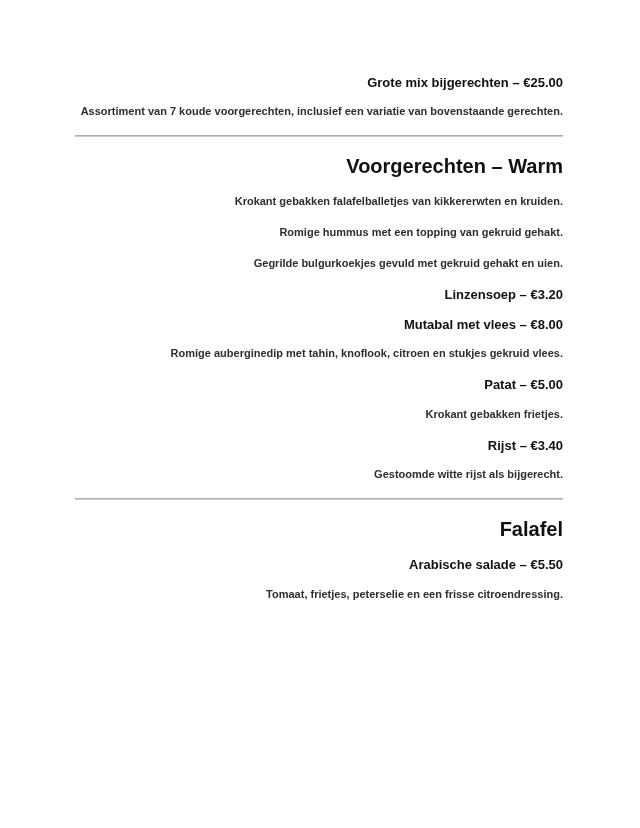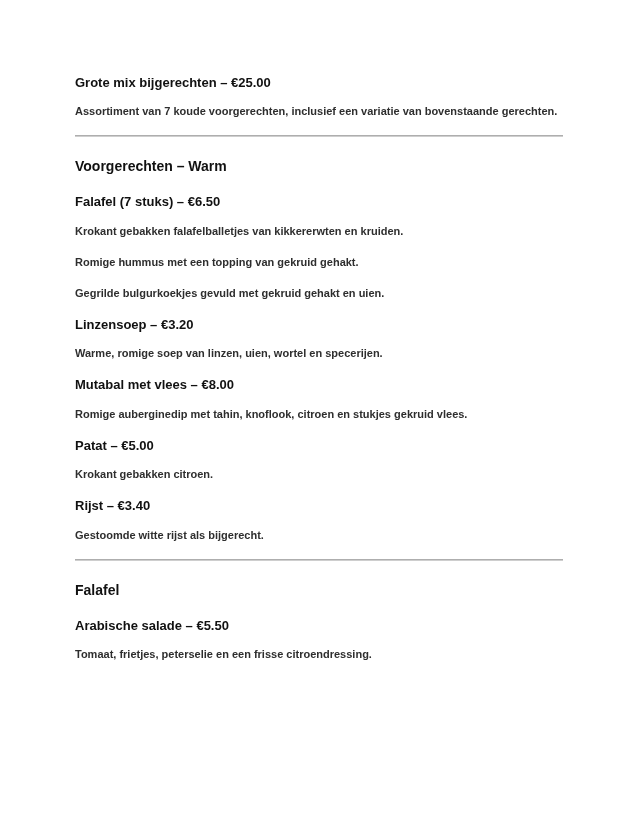--- a/index.html
+++ b/index.html
@@ -11,39 +11,40 @@
     width: 640px;
     height: 828px;
     overflow: hidden;
     font-family: "Liberation Sans", sans-serif;
     color: #000000;
   }
   .page {
     box-sizing: border-box;
     padding: 74.5px 77px 0 75px;
     width: 640px;
+    text-align: right;
   }
   .item-title {
     font-size: 13px;
     font-weight: 700;
     line-height: 15px;
     margin: 0 0 14.5px 0;
     color: #111111;
     white-space: nowrap;
   }
   .item-desc {
     font-size: 11px;
     font-weight: 700;
     line-height: 15px;
     margin: 0 0 16px 0;
     color: #2e2e2e;
     white-space: nowrap;
   }
   .section-heading {
-    font-size: 14px;
+    font-size: 20px;
     font-weight: 700;
     line-height: 21px;
     margin: 0 0 17px 0;
     color: #111111;
     white-space: nowrap;
   }
   hr.divider {
     border: none;
     height: 2px;
     background: linear-gradient(to bottom, #9e9e9e, #dedede);
@@ -60,45 +61,43 @@
     <p class="item-title">Grote mix bijgerechten – €25.00</p>
     <p class="item-desc">Assortiment van 7 koude voorgerechten, inclusief een variatie van bovenstaande gerechten.</p>
   </section>
 
   <hr class="divider">
 
   <section>
     <h2 class="section-heading">Voorgerechten – Warm</h2>
 
     <div>
-      <p class="item-title">Falafel (7 stuks) – €6.50</p>
       <p class="item-desc">Krokant gebakken falafelballetjes van kikkererwten en kruiden.</p>
     </div>
 
     <div>
       <p class="item-desc">Romige hummus met een topping van gekruid gehakt.</p>
     </div>
 
     <div>
       <p class="item-desc">Gegrilde bulgurkoekjes gevuld met gekruid gehakt en uien.</p>
     </div>
 
     <div>
       <p class="item-title">Linzensoep – €3.20</p>
-      <p class="item-desc">Warme, romige soep van linzen, uien, wortel en specerijen.</p>
     </div>
 
     <div>
       <p class="item-title">Mutabal met vlees – €8.00</p>
       <p class="item-desc">Romige auberginedip met tahin, knoflook, citroen en stukjes gekruid vlees.</p>
     </div>
 
     <div>
       <p class="item-title">Patat – €5.00</p>
-      <p class="item-desc">Krokant gebakken citroen.</p>
+      <p class="item-desc">Krokant gebakken frietjes.</p>
     </div>
 
     <div>
       <p class="item-title">Rijst – €3.40</p>
       <p class="item-desc">Gestoomde witte rijst als bijgerecht.</p>
     </div>
   </section>
 
   <hr class="divider">
 

